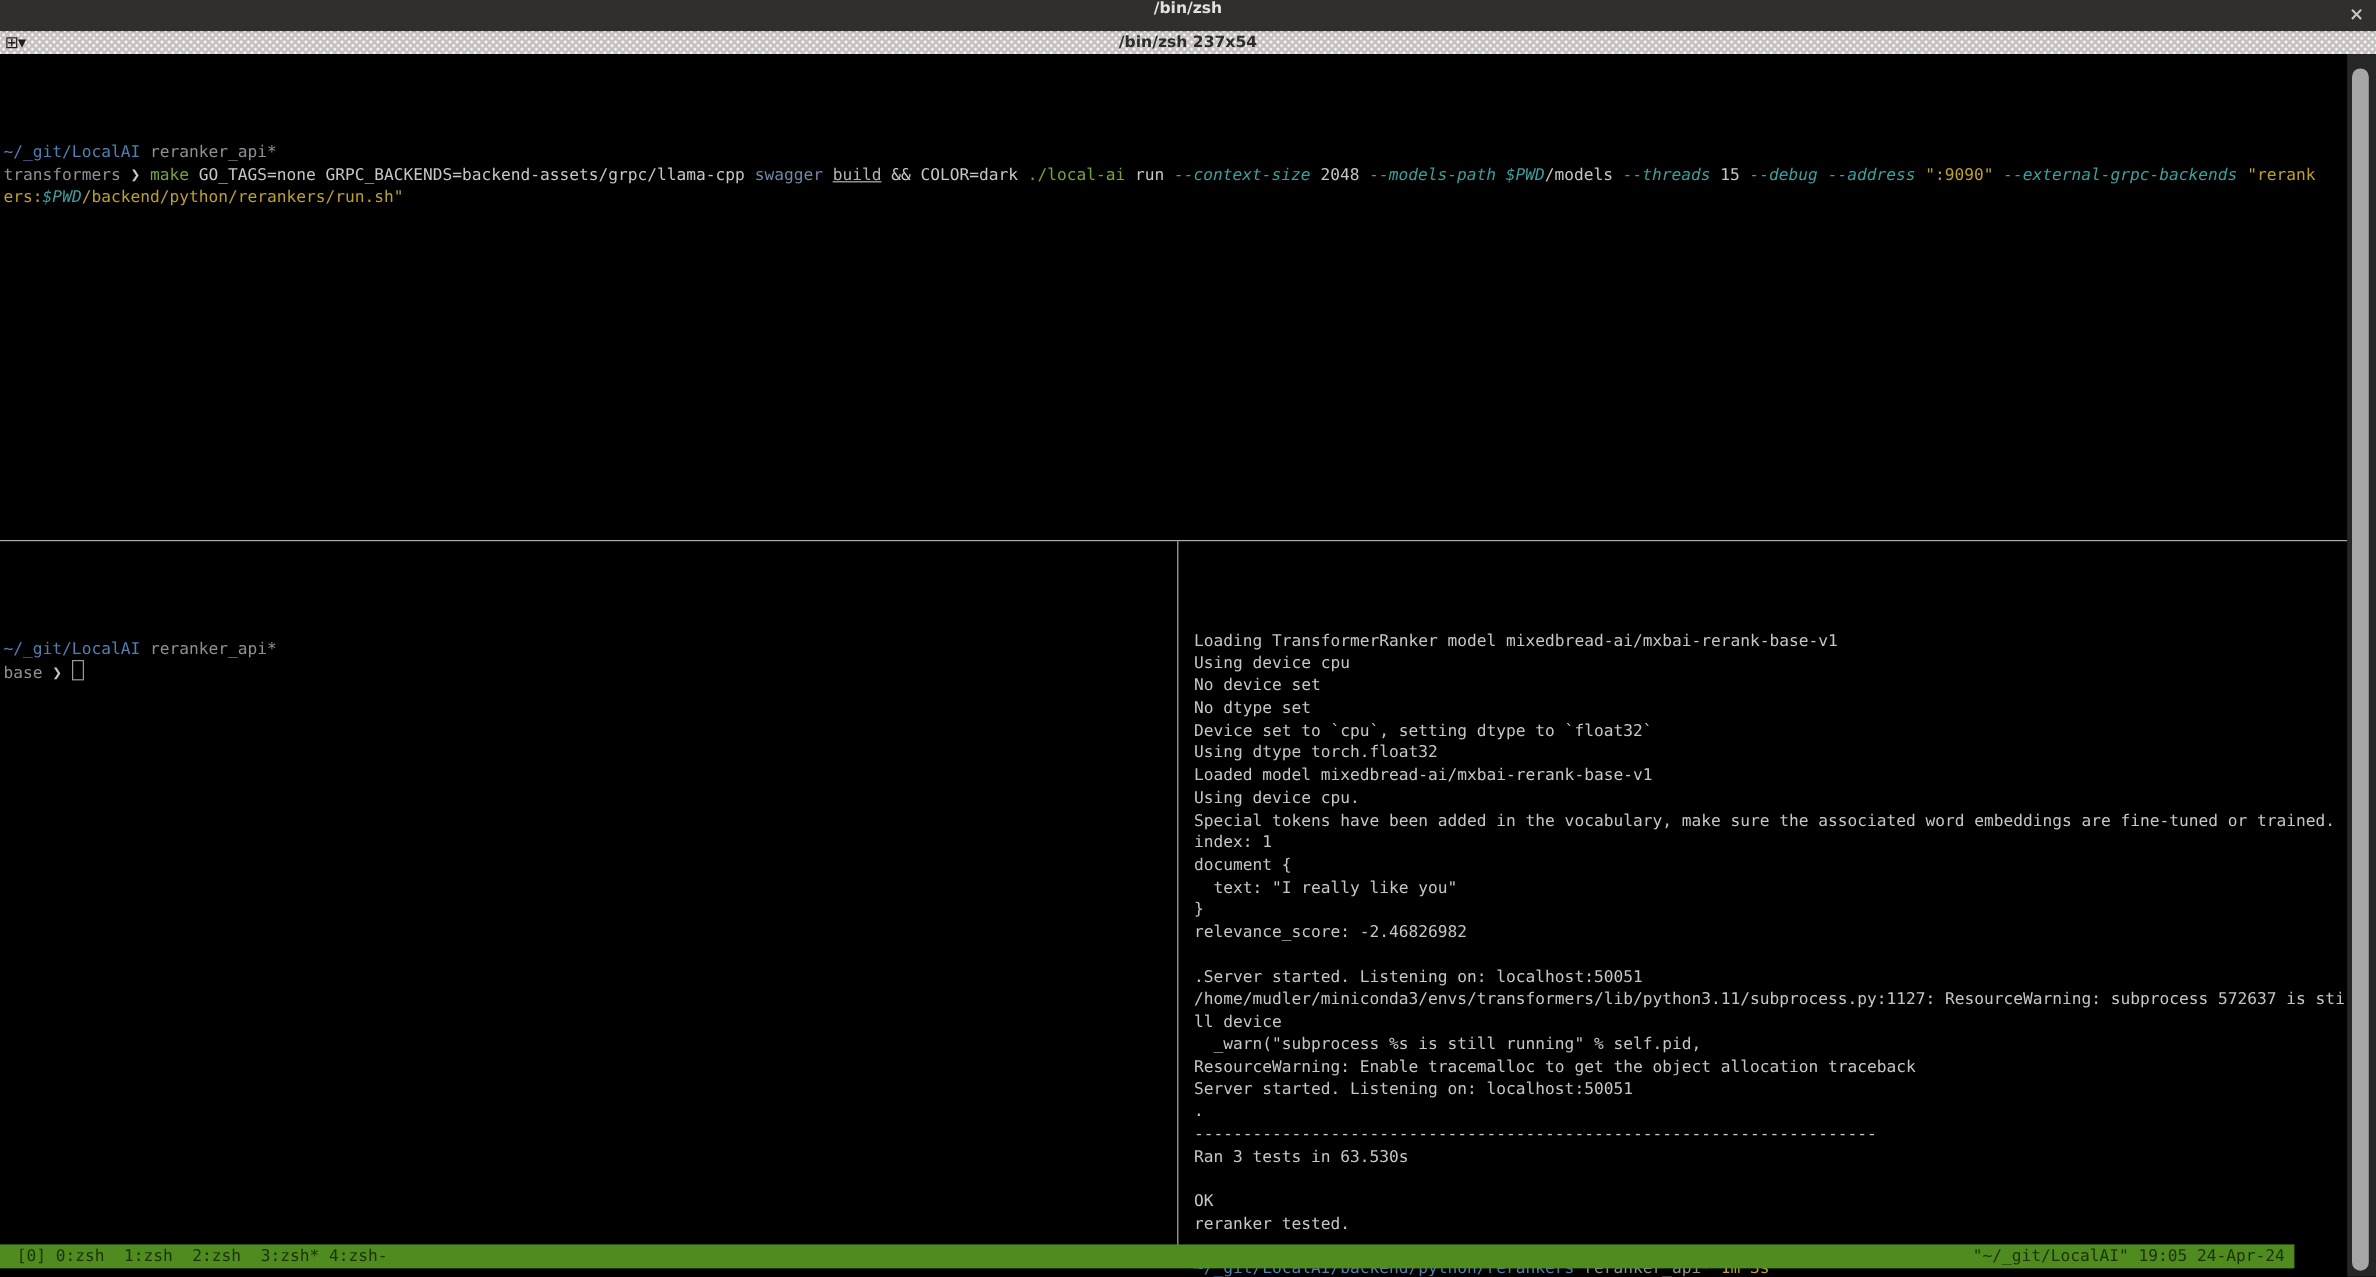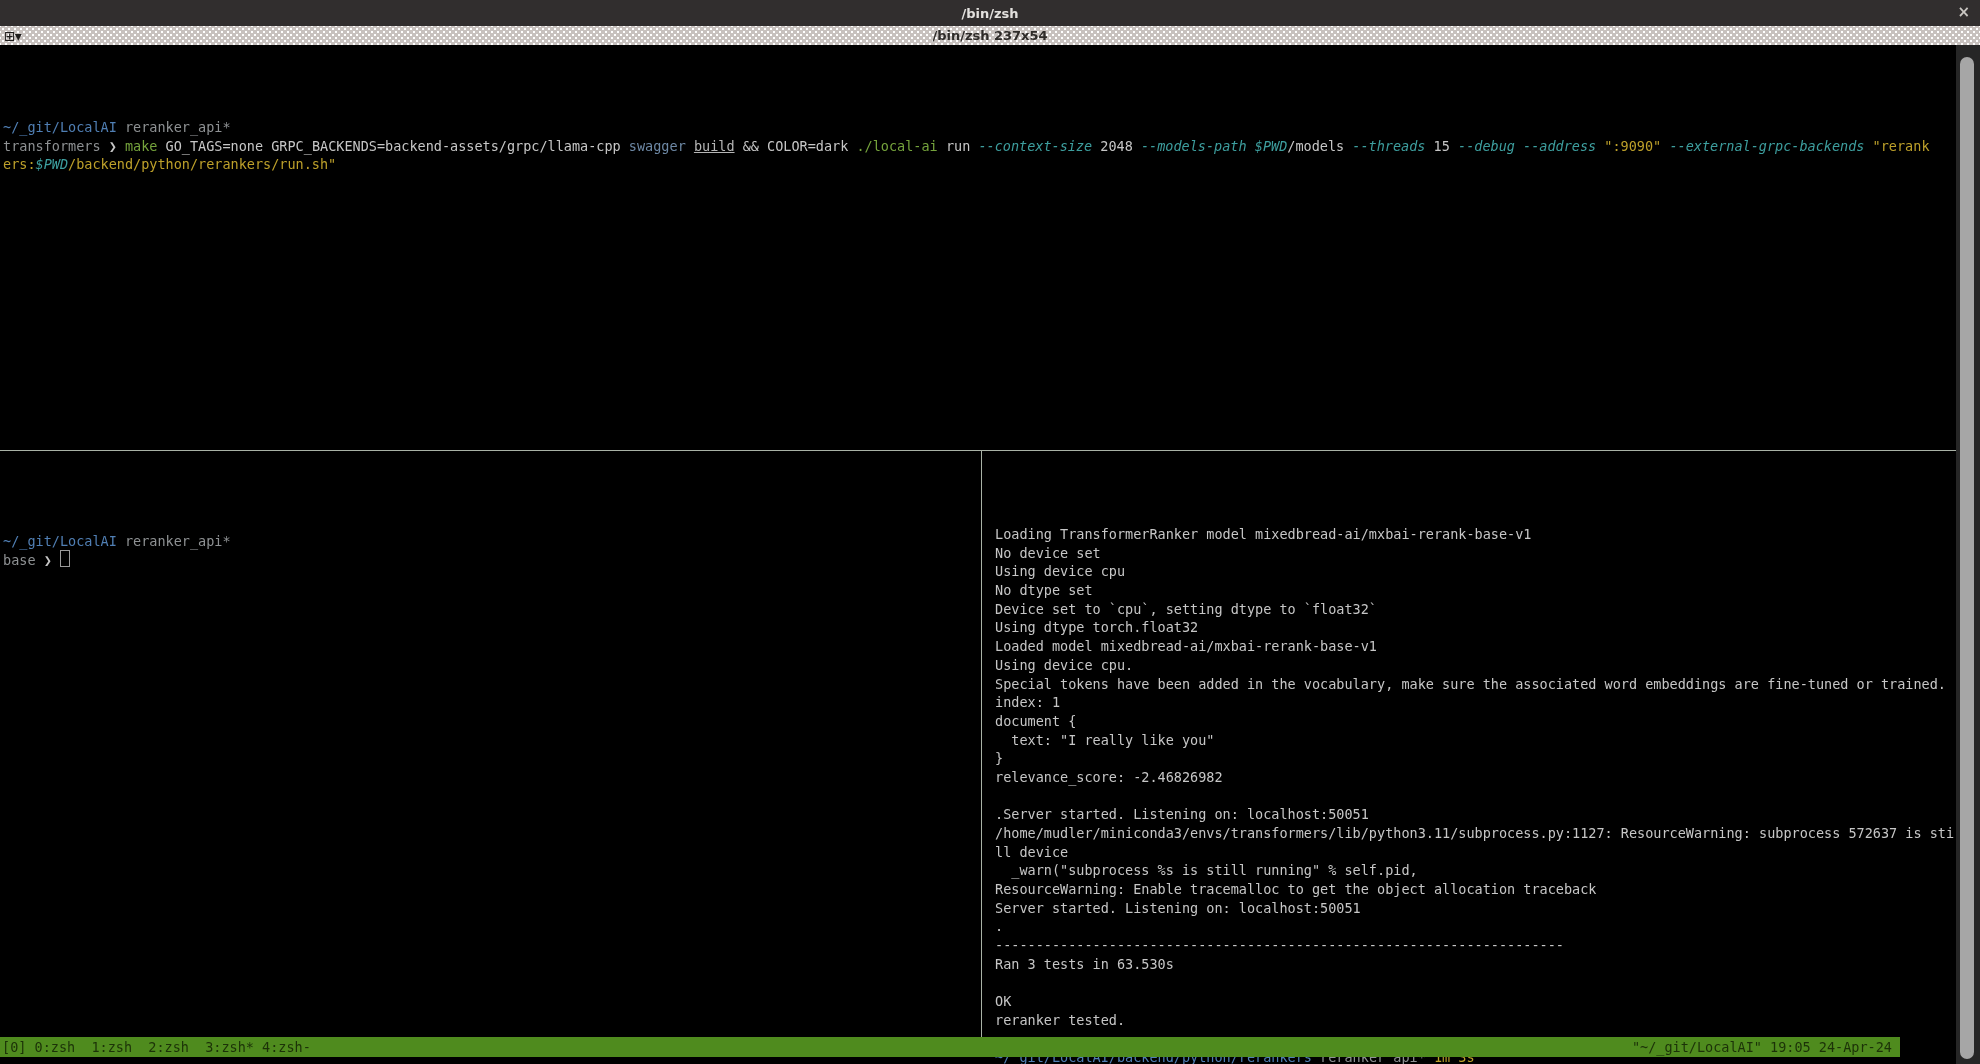--- a/index.html
+++ b/index.html
@@ -1,20 +1,20 @@
 <!DOCTYPE html>
 <html><head>
 <meta charset="utf-8">
 <style>
   html,body{margin:0;padding:0;background:#000;width:1980px;height:1064px;overflow:hidden;}
   body{position:relative;font-family:"DejaVu Sans Mono",monospace;}
 
   
   .titlebar{position:absolute;left:0;top:0;width:1980px;height:26px;background:#312e2e;
-    display:flex;align-items:center;justify-content:center;
+    display:flex;justify-content:center;
     font-family:"DejaVu Sans",sans-serif;font-size:13px;font-weight:600;color:#e3e1de;}
   .closebtn{position:absolute;right:10px;top:3px;font-size:15px;color:#c9c6c2;cursor:default;}
   .tabbar{position:absolute;left:0;top:26px;width:1980px;height:19px;
     background-color:#c7c1be;
     background-image:radial-gradient(#fff 1px,rgba(255,255,255,0) 1.3px),radial-gradient(#fff 1px,rgba(255,255,255,0) 1.3px);
     background-size:6px 6px;background-position:0 0,3px 3px;
     display:flex;align-items:center;justify-content:center;
     font-family:"DejaVu Sans",sans-serif;font-size:13px;font-weight:600;color:#2e2b29;}
   .layoutbtn{position:absolute;left:4px;top:0px;height:19px;display:flex;align-items:center;
     color:#1f1d1c;font-size:14px;font-weight:400;letter-spacing:-1px;}
@@ -34,21 +34,21 @@
   .grn{color:#75a33c;}
   .cyn{color:#3d9e9e;font-style:italic;}
   .yel{color:#bda02a;}
   .sbl{color:#6d88a5;}
   .und{color:#b5b5b5;text-decoration:underline;}
   .cur{display:inline-block;width:8px;height:15px;border:1px solid #9a9a9a;vertical-align:-2px;}
 
   
   .statusbar{position:absolute;left:0;top:1037px;width:1900px;height:20px;background:#4f8b1e;
     color:#1c3208;font-size:13.5px;line-height:20px;display:flex;justify-content:space-between;
-    white-space:pre;}
+    white-space:pre;padding-left:12px;}
   .statusbar .sleft{padding-left:2px;}
   .statusbar .sright{padding-right:8px;}
 
   
   .sbtrack{position:absolute;left:1956px;top:45px;width:24px;height:1019px;background:#262626;}
   .sbthumb{position:absolute;left:4px;top:12px;width:14px;bottom:5px;background:#a6a6a6;border-radius:7px;}
 </style>
 </head>
 <body>
 
@@ -72,22 +72,22 @@
   </div>
 <div class="hdiv"></div>
 <div class="pane pane-bl">
     <div class="tl"><span class="fg"></span></div>
     <div class="tl"><span class="blu">~/_git/LocalAI</span><span class="gry"> reranker_api*</span></div>
     <div class="tl"><span class="gry">base </span><span class="fg">❯ </span><span class="cur"></span></div>
   </div>
 <div class="vdiv"></div>
 <div class="pane pane-br">
     <div class="tl"><span class="fg">Loading TransformerRanker model mixedbread-ai/mxbai-rerank-base-v1</span></div>
+    <div class="tl"><span class="fg">Using device cpu</span></div>
     <div class="tl"><span class="fg">No device set</span></div>
-    <div class="tl"><span class="fg">Using device cpu</span></div>
     <div class="tl"><span class="fg">No dtype set</span></div>
     <div class="tl"><span class="fg">Device set to `cpu`, setting dtype to `float32`</span></div>
     <div class="tl"><span class="fg">Using dtype torch.float32</span></div>
     <div class="tl"><span class="fg">Loaded model mixedbread-ai/mxbai-rerank-base-v1</span></div>
     <div class="tl"><span class="fg">Using device cpu.</span></div>
     <div class="tl"><span class="fg">Special tokens have been added in the vocabulary, make sure the associated word embeddings are fine-tuned or trained.</span></div>
     <div class="tl"><span class="fg">index: 1</span></div>
     <div class="tl"><span class="fg">document {</span></div>
     <div class="tl"><span class="fg">  text: "I really like you"</span></div>
     <div class="tl"><span class="fg">}</span></div>

